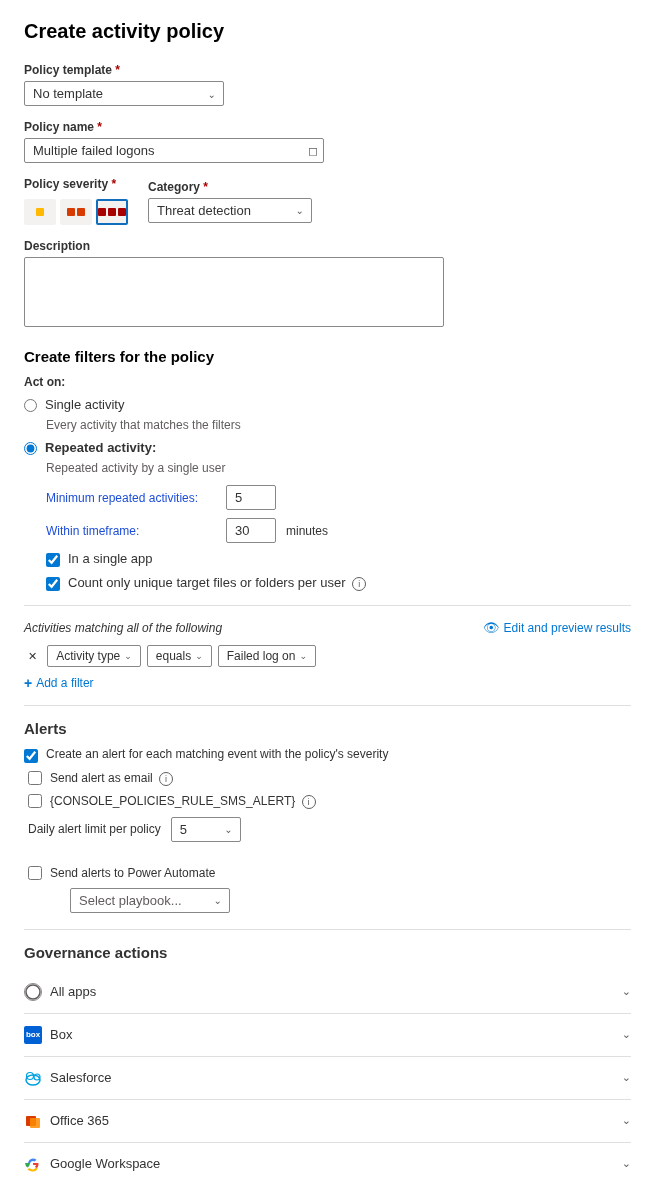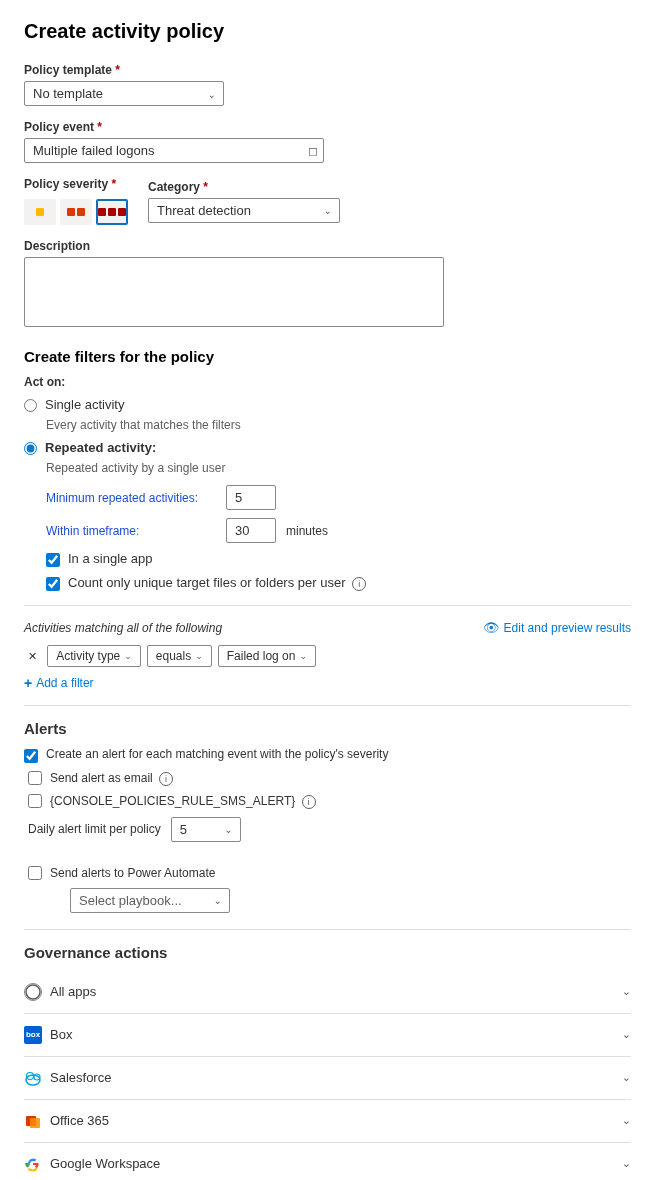--- a/index.html
+++ b/index.html
@@ -23,21 +23,21 @@
     .severity-row { display: flex; align-items: center; gap: 20px; margin-bottom: 14px; }
     .severity-group { display: flex; flex-direction: column; }
     .severity-options { display: flex; gap: 4px; margin-top: 4px; }
     .sev-btn { width: 32px; height: 26px; border: 2px solid transparent; border-radius: 2px; cursor: pointer; display: flex; align-items: center; justify-content: center; gap: 2px; background: #f3f2f1; }
     .sev-btn.selected { border-color: #106ebe; }
     .sev-dot { width: 8px; height: 8px; border-radius: 1px; }
     .sev-low .sev-dot { background: #ffb900; }
     .sev-med .sev-dot:nth-child(1) { background: #d83b01; }
     .sev-med .sev-dot:nth-child(2) { background: #d83b01; }
     .sev-high .sev-dot { background: #a80000; }
-    .category-select { width: 192px; }
+    .category-select { width: 164px; }
     textarea { width: 420px; height: 70px; resize: none; }
     .section-title { font-size: 15px; font-weight: 600; color: #000; margin: 18px 0 10px 0; }
     .acton-label { font-size: 12px; font-weight: 700; margin-bottom: 8px; }
     .radio-row { display: flex; align-items: flex-start; gap: 8px; margin-bottom: 6px; }
     .radio-row input[type="radio"] { margin-top: 2px; cursor: pointer; accent-color: #0078d4; }
     .radio-desc { font-size: 12px; color: #605e5c; margin-left: 22px; }
     .indent { margin-left: 22px; }
     .field-row { display: flex; align-items: center; gap: 10px; margin-bottom: 8px; }
     .field-label { font-size: 12px; color: #1d4ed8; width: 170px; }
     .small-input { width: 50px; }
@@ -86,21 +86,21 @@
     <div class="section-label required">Policy template</div>
     <div class="select-wrap">
       <select class="template-select">
         <option>No template</option>
       </select>
       <span class="chevron">⌄</span>
     </div>
   </div>
 
   <div class="form-group">
-    <div class="section-label required">Policy event</div>
+    <div class="section-label required">Policy name</div>
     <div class="name-wrap">
       <input type="text" class="policy-name-input" value="Multiple failed logons" style="">
       <span class="icon-x">◻</span>
     </div>
   </div>
 
   <div class="severity-row">
     <div class="severity-group">
       <div class="section-label required">Policy severity</div>
       <div class="severity-options">

